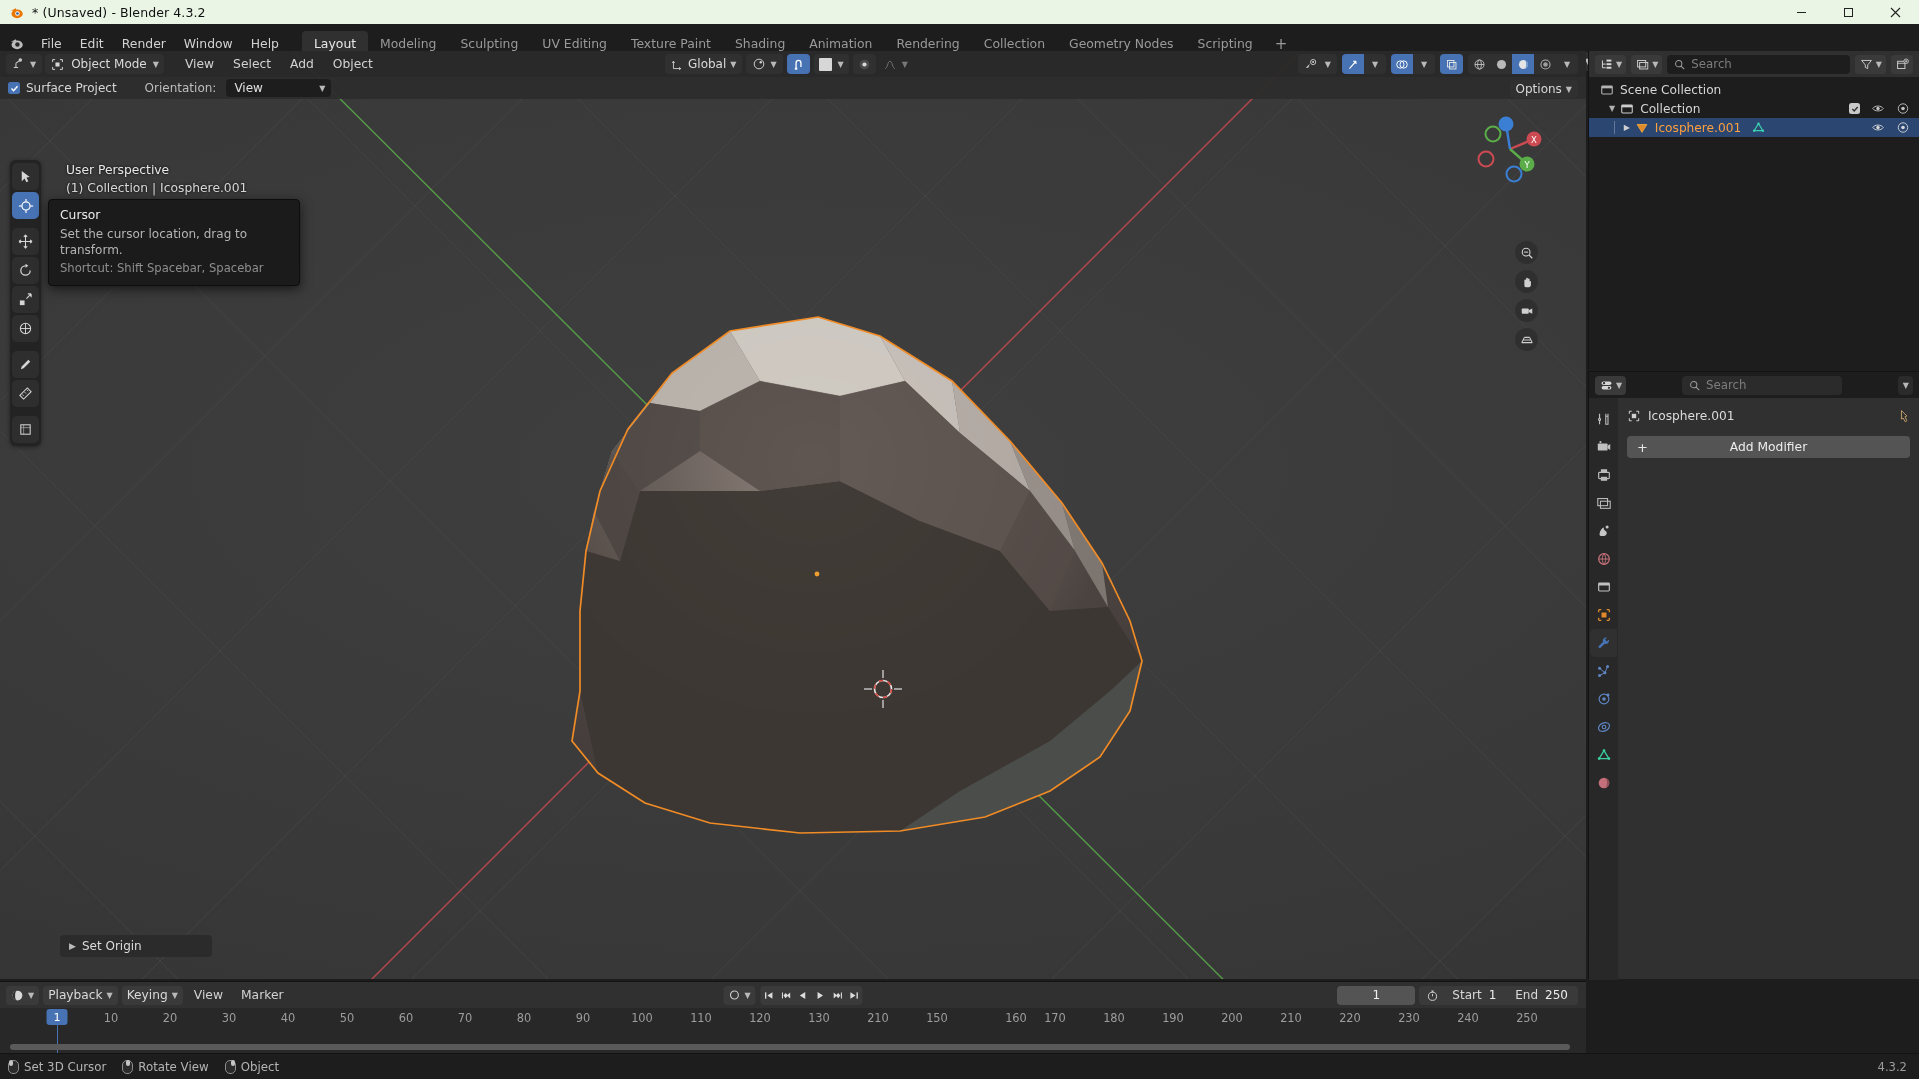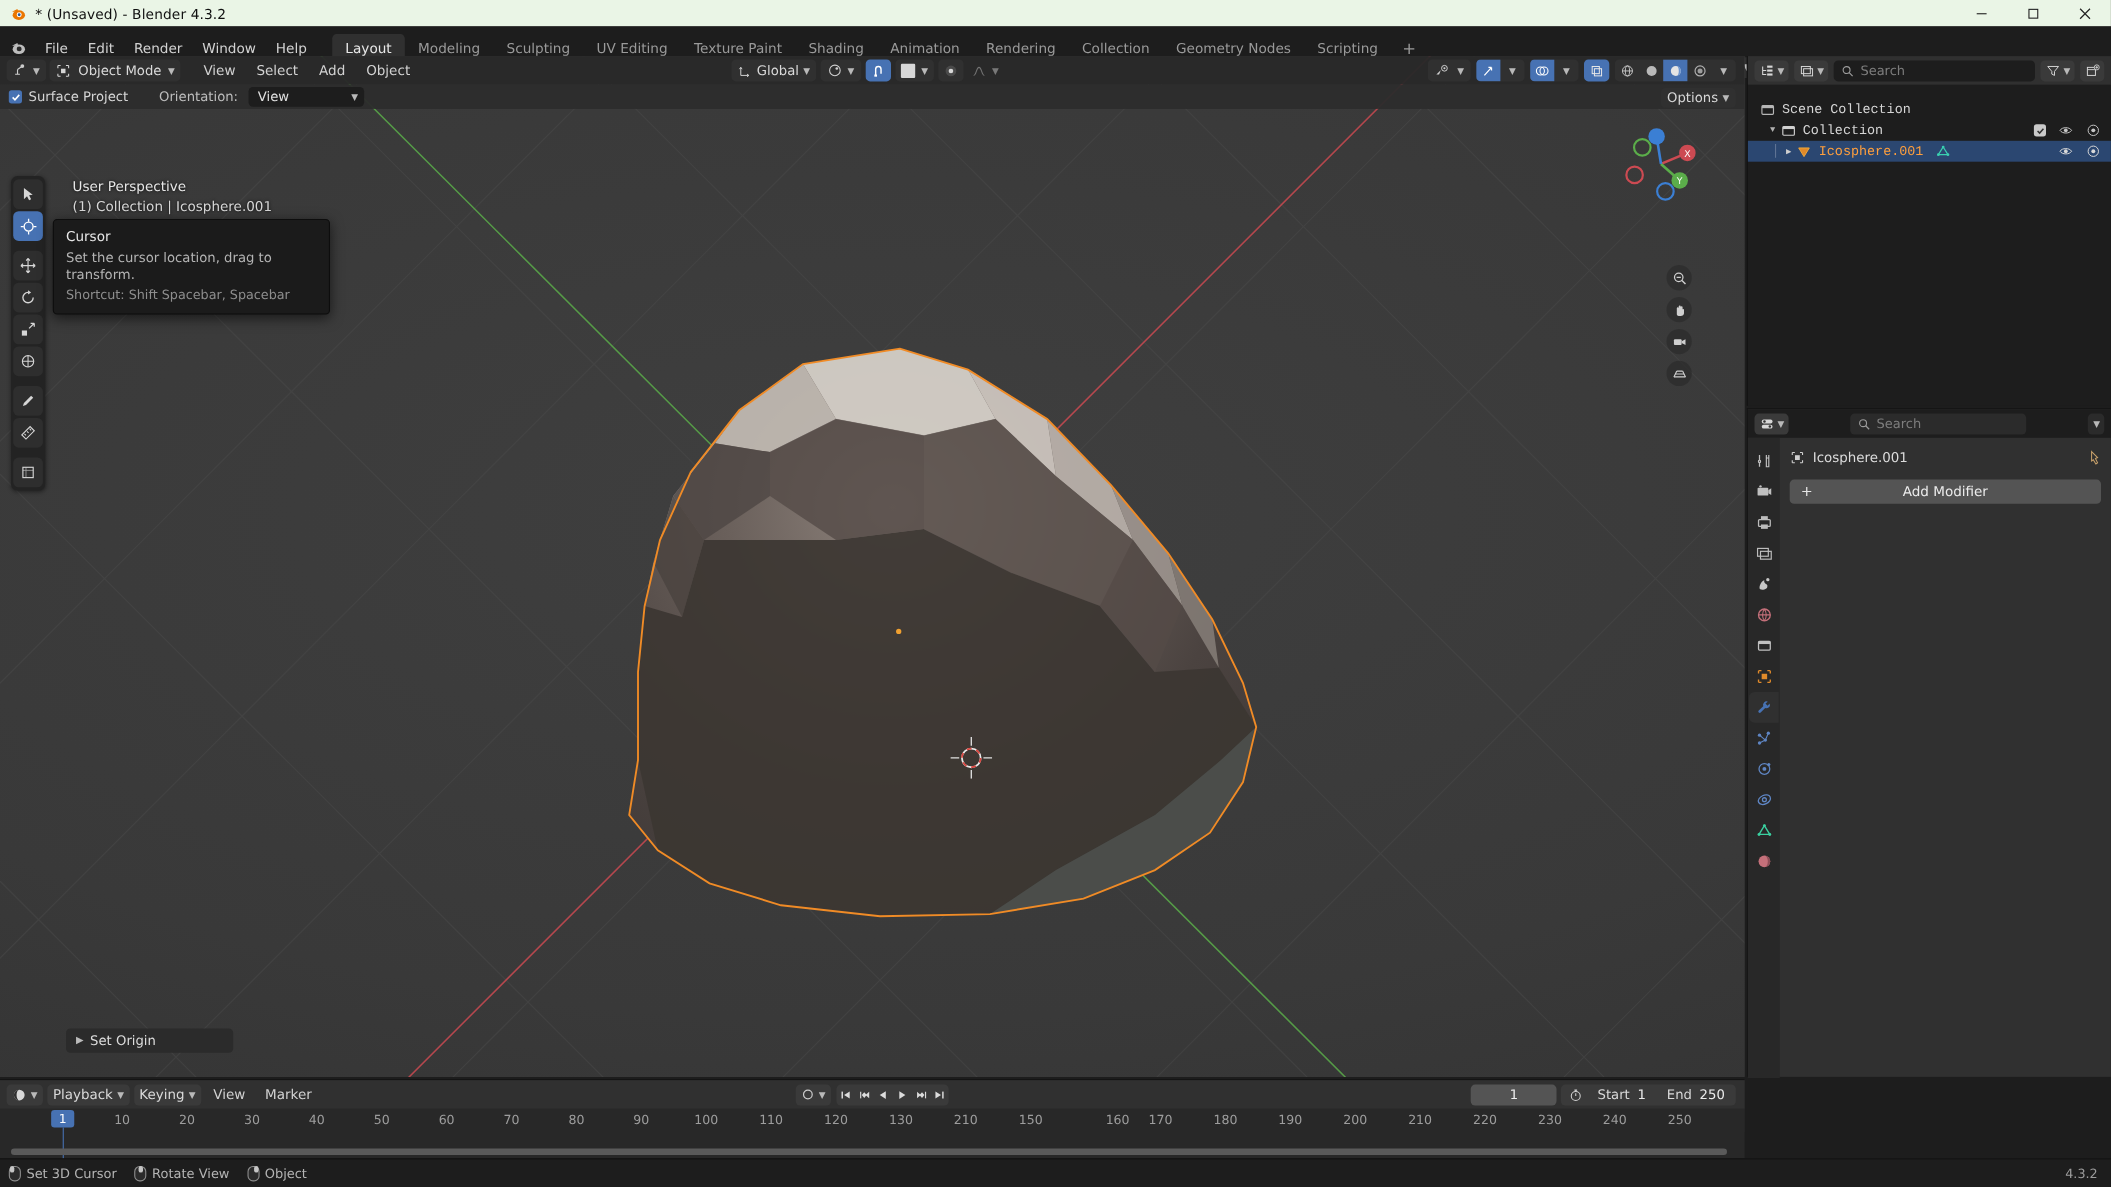--- a/index.html
+++ b/index.html
@@ -168,21 +168,21 @@
   }
   .hdr-btn {
     display:flex; align-items:center; gap:3px; background:#3a3a3a; border-radius:4px;
     height:19px; padding:0 4px 0 5px;
   }
   .search-box {
     flex:1; height:19px; background:#1d1d1d; border-radius:4px;
     display:flex; align-items:center; gap:6px; padding:0 7px;
     font-size:11.8px; color:#7d7d7d;
   }
-  .ol-rows { padding-top:13px; font-size:12.2px;font-family:Liberation Mono, monospace; }
+  .ol-rows { padding-top:3px; font-size:12.2px; }
   .ol-row { height:19px; display:flex; align-items:center; padding-left:8px; position:relative; }
   .ol-row.selected { background:#2b4771; }
   .ol-row .lbl { margin-left:6px; color:#d6d6d6; }
   .ol-row.selected .lbl { color:#ff9f3d; }
   .ol-icons { position:absolute; right:9px; display:flex; gap:11px; align-items:center; }
 
   
   .properties {
     position:absolute; left:1588px; top:371px; width:331px; height:608px;
     background:#303030; border-left:1px solid #131313; border-top:1px solid #131313;

